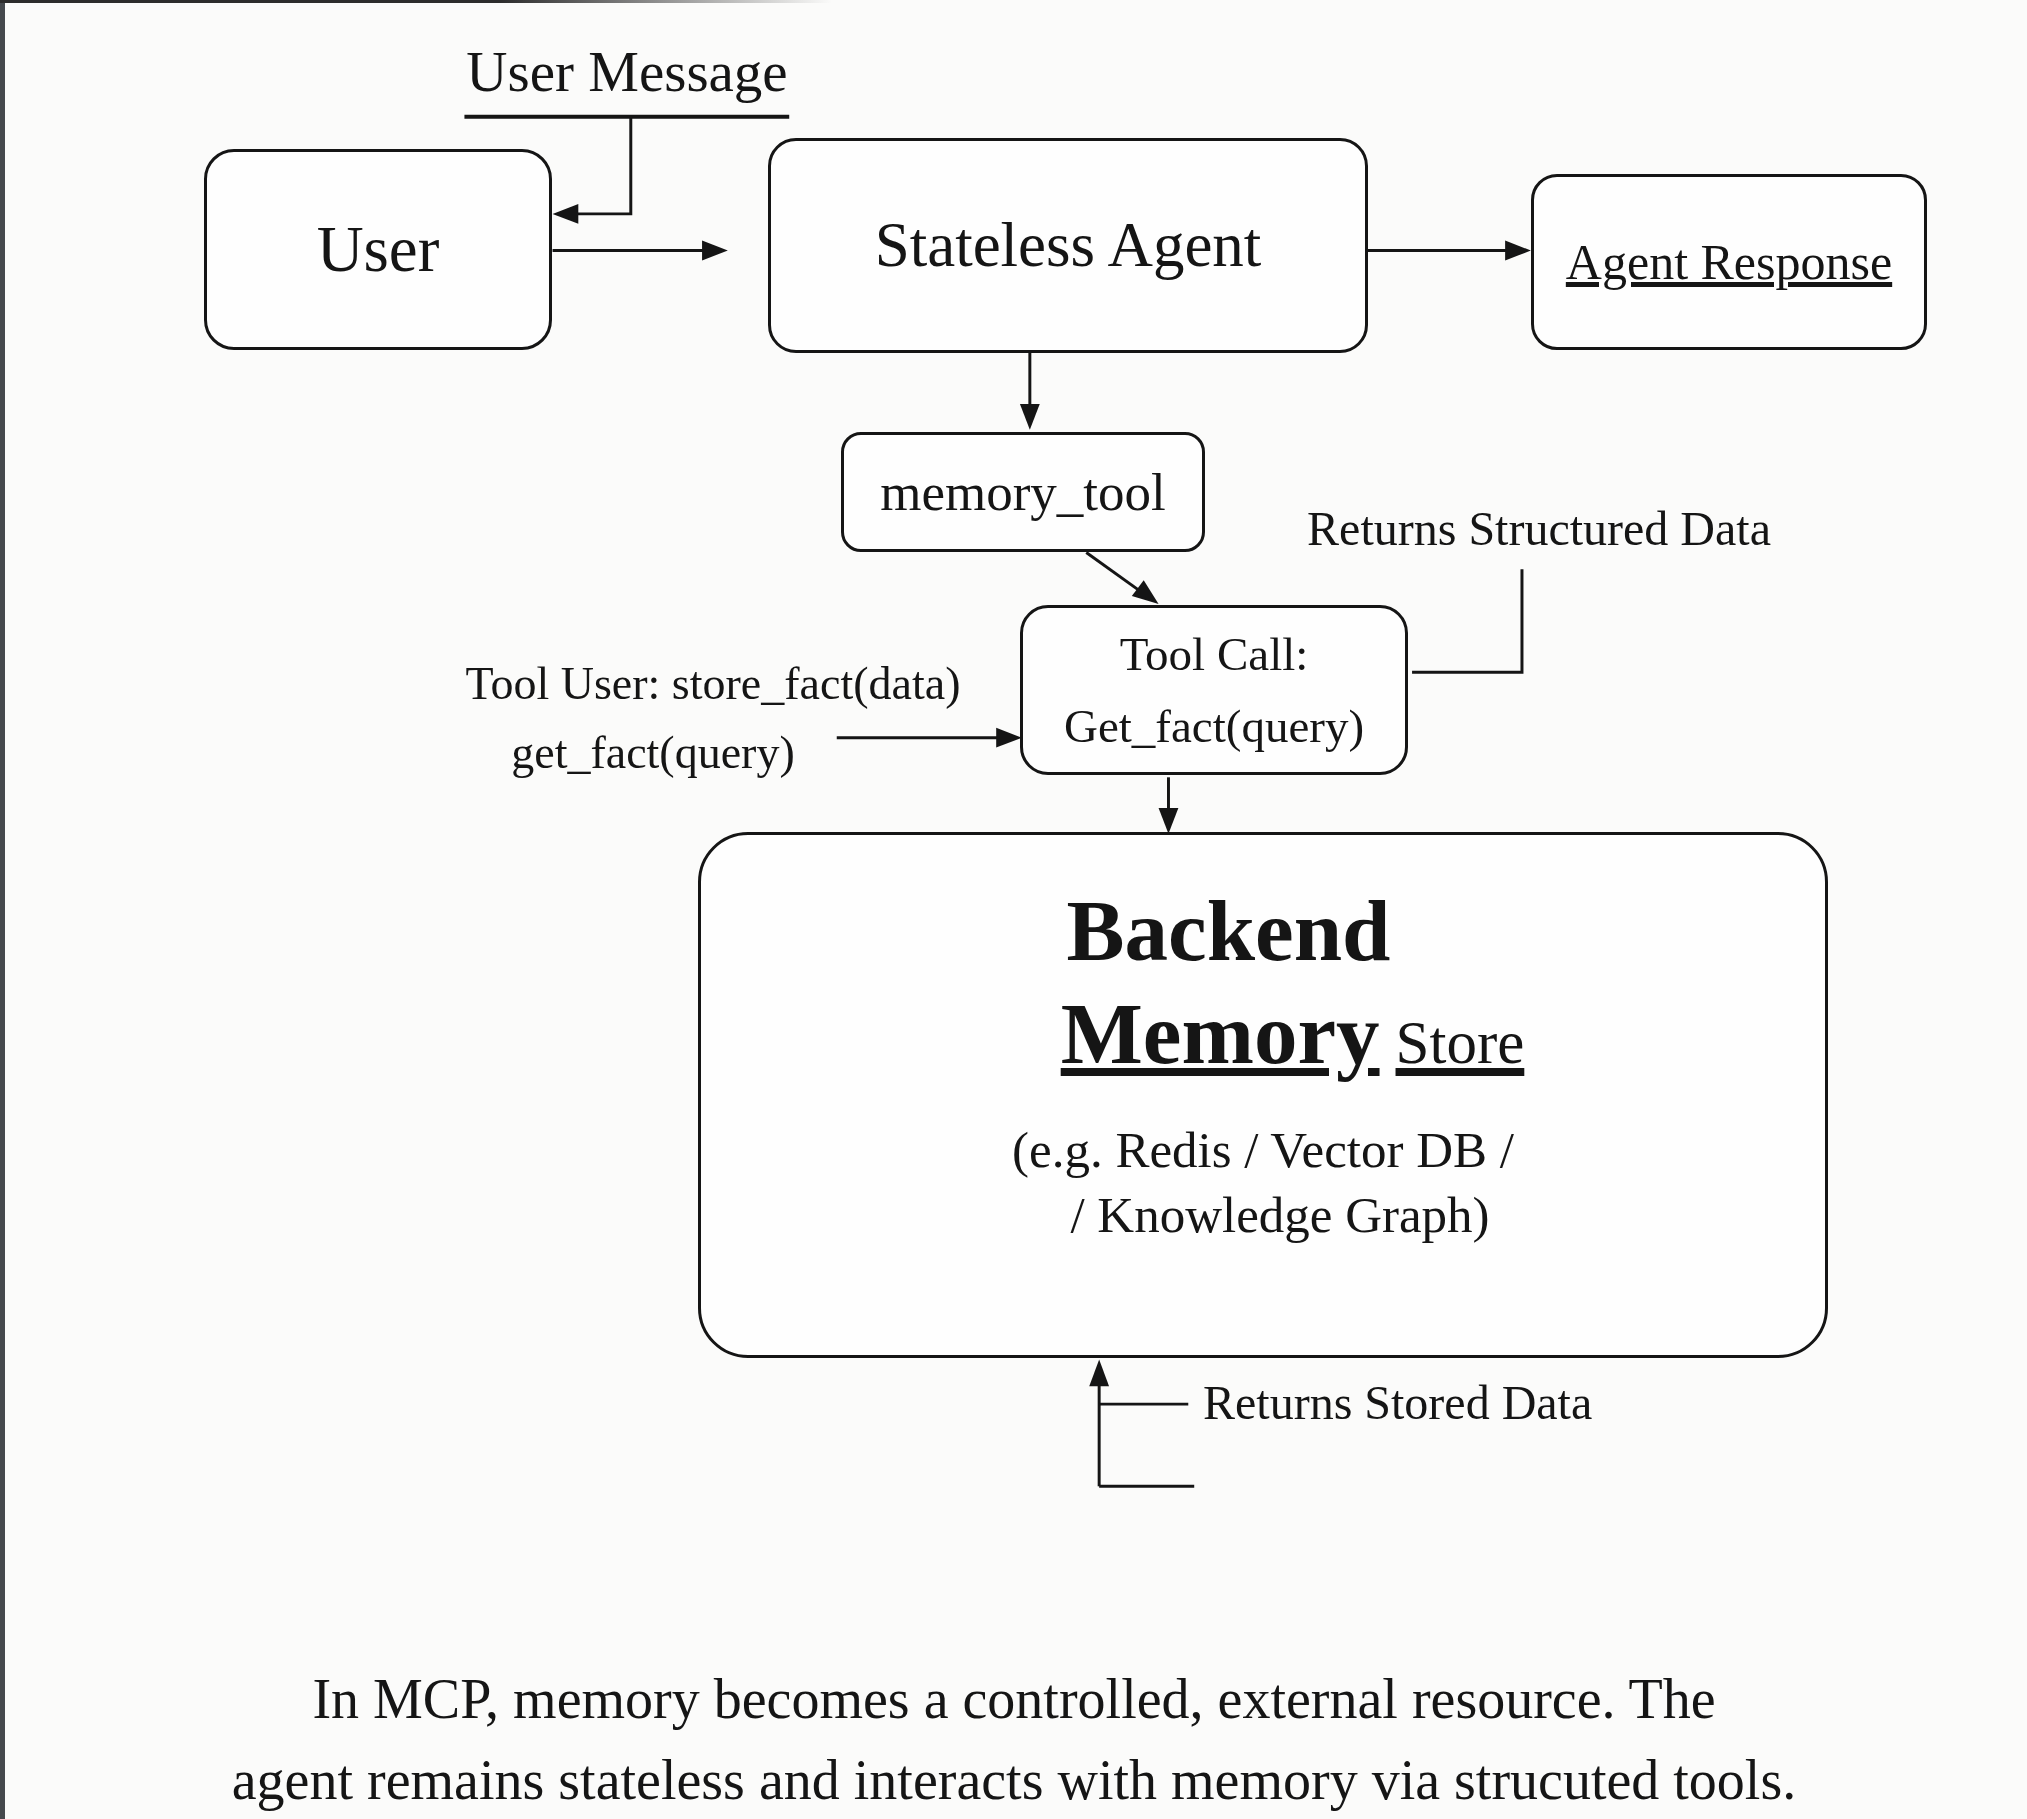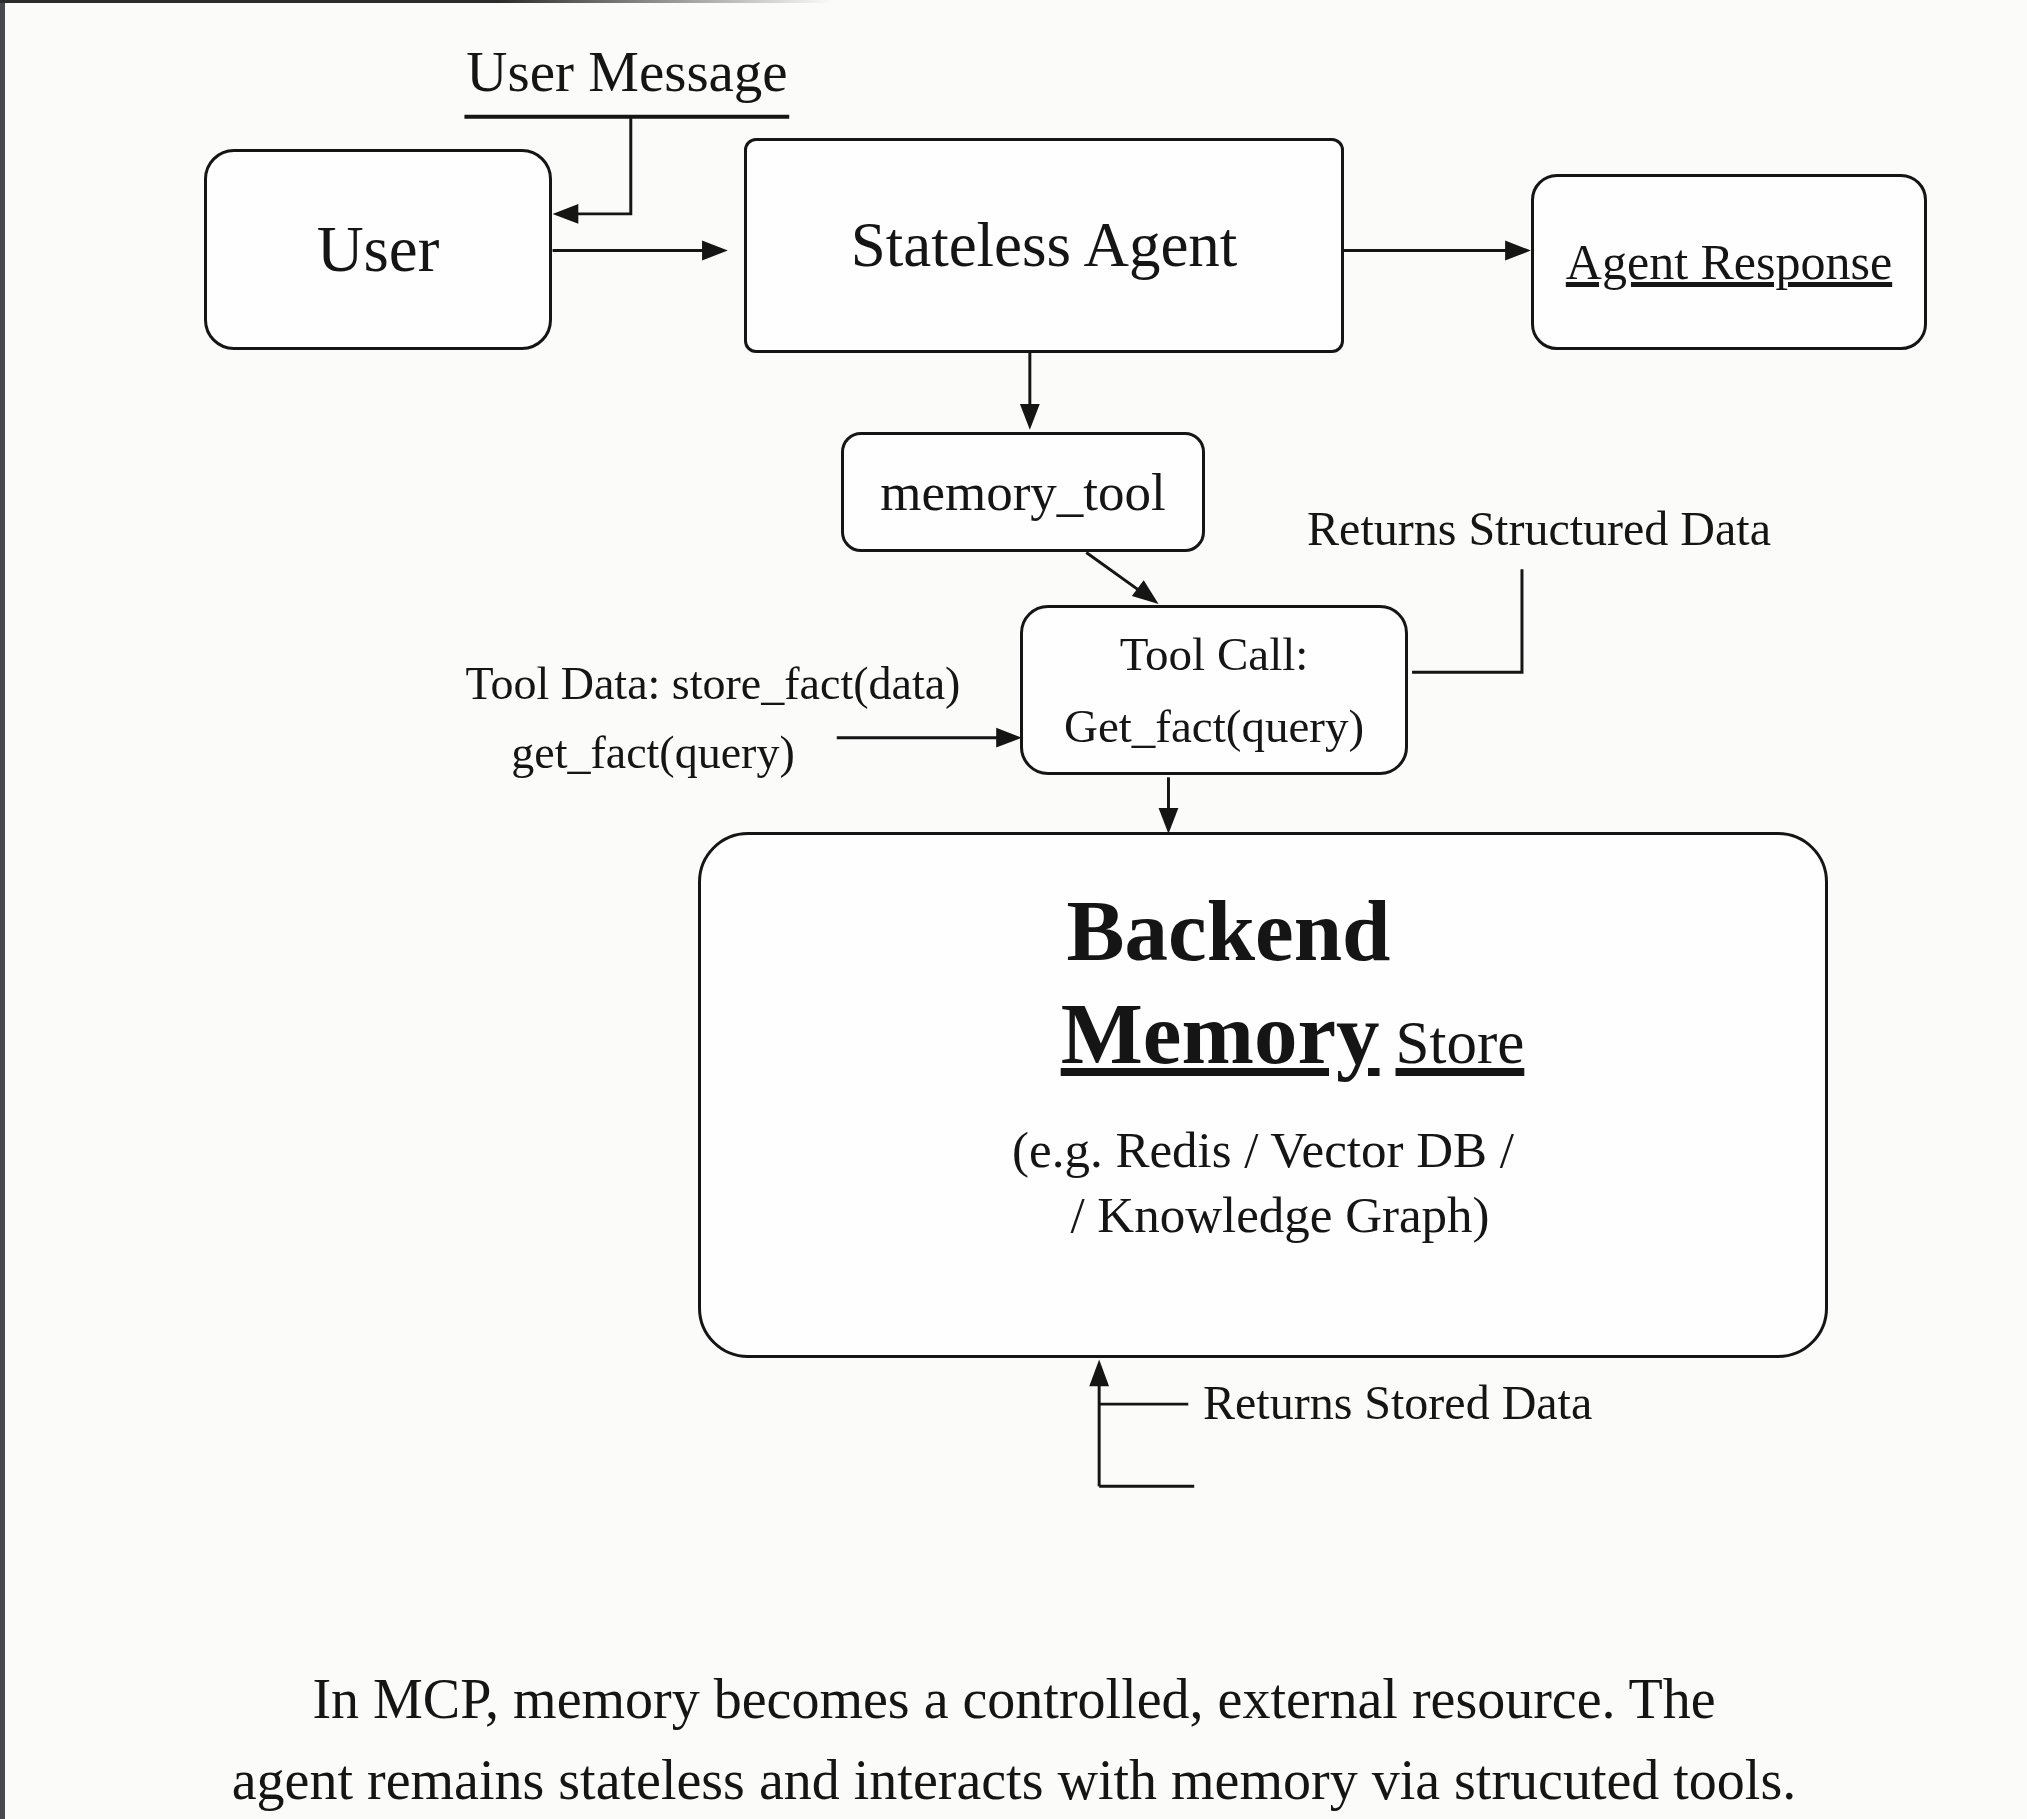--- a/index.html
+++ b/index.html
@@ -29,21 +29,21 @@
   .hd{fill:var(--stroke);stroke:none;}
   
   .node{
     position:absolute;
     background:var(--box-fill);
     border:3.5px solid var(--stroke);
     display:flex;align-items:center;justify-content:center;
     text-align:center;
   }
   .node-user{left:204px;top:149px;width:348px;height:201px;border-radius:30px;font-size:65px;}
-  .node-agent{left:744px;top:138px;width:600px;height:215px;border-radius:12px;font-size:63px;}
+  .node-agent{left:768px;top:138px;width:600px;height:215px;border-radius:28px;font-size:63px;}
   .node-response{left:1531px;top:174px;width:396px;height:176px;border-radius:26px;font-size:50px;text-decoration:underline;}
   .node-memory-tool{left:841px;top:432px;width:364px;height:120px;border-radius:20px;font-size:53px;}
   .node-tool-call{left:1020px;top:605px;width:388px;height:170px;border-radius:28px;
     font-size:47px;flex-direction:column;line-height:72px;}
   .node-backend{left:698px;top:832px;width:1130px;height:526px;border-radius:50px;
     flex-direction:column;justify-content:flex-start;padding-top:44px;}
   .backend-title{font-size:87px;font-weight:bold;line-height:103px;}
   .bk-line1{margin-right:69px;}
   .bk-line2{margin-left:59px;text-decoration:underline;}
   .backend-store{font-size:61px;font-weight:normal;margin-left:16px;}
@@ -118,21 +118,21 @@
       <polygon class="hd" points="1110,1373 1100,1400 1120,1400"></polygon>
       <line class="ln" x1="1110" y1="1418" x2="1200" y2="1418"></line>
       <line class="ln" x1="1110" y1="1501" x2="1206" y2="1501"></line>
     </g>
   </svg>
 
   <div class="lbl lbl-center lbl-user-message">User Message</div>
 
   <div class="lbl lbl-center lbl-returns-structured">Returns Structured Data</div>
 
-  <div class="lbl lbl-center lbl-storefact-1">Tool Data: store_fact(data)</div>
+  <div class="lbl lbl-center lbl-storefact-1">Tool User: store_fact(data)</div>
   <div class="lbl lbl-center lbl-storefact-2">get_fact(query)</div>
 
   <div class="lbl lbl-returns-stored">Returns Stored Data</div>
 
   <div class="node node-user">
     <span>User</span>
   </div>
 
   <div class="node node-agent">
     <span>Stateless Agent</span>

